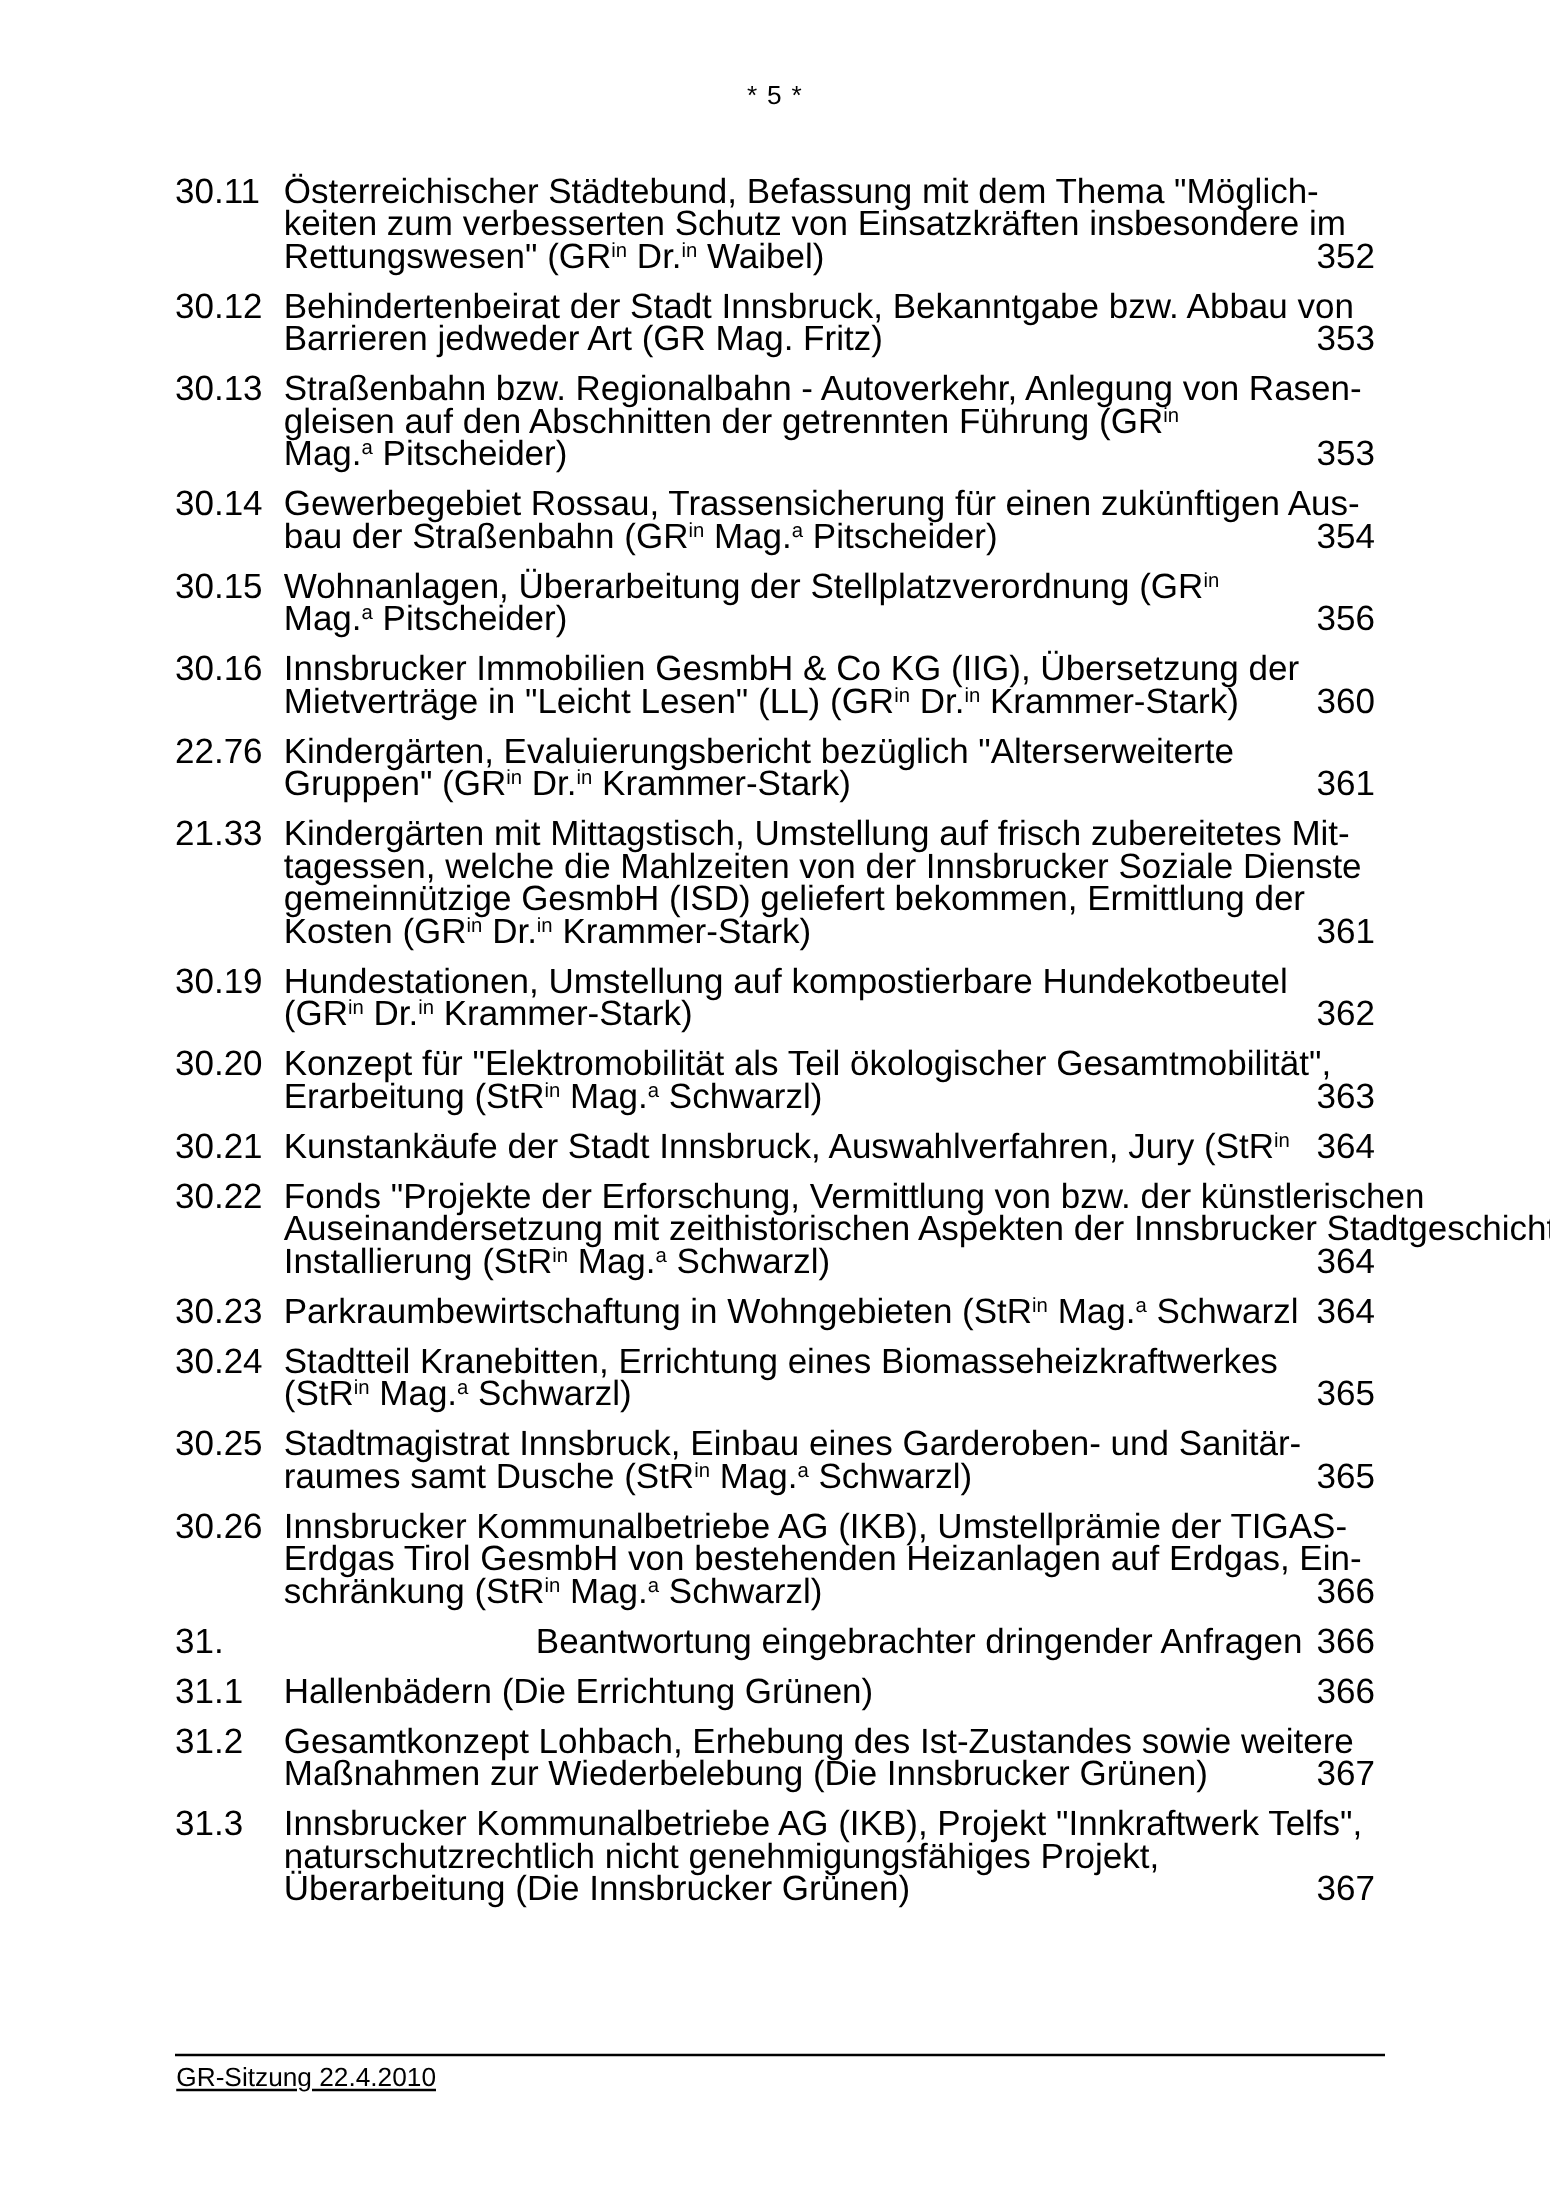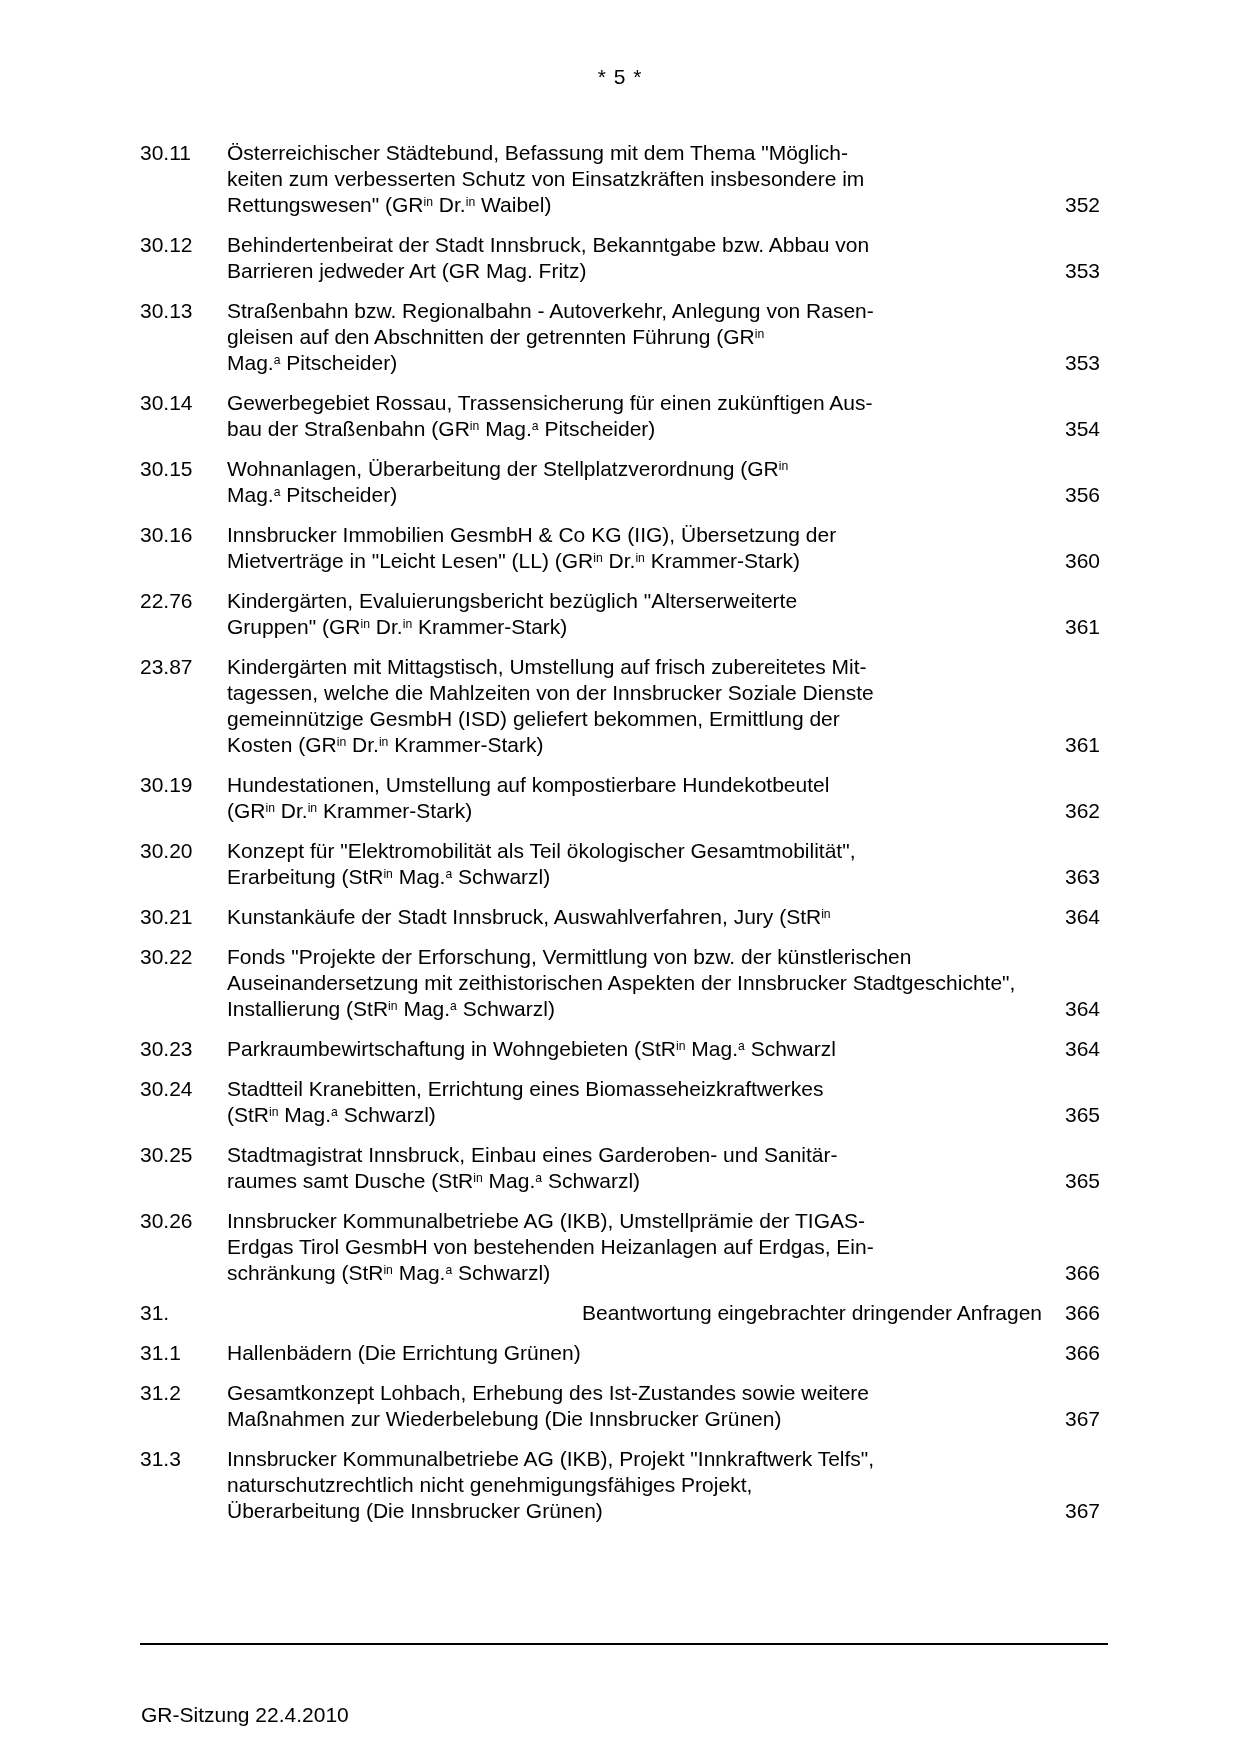--- a/index.html
+++ b/index.html
@@ -20,21 +20,21 @@
     text-align: center;
     font-size: 21px;
     line-height: 26px;
     letter-spacing: 1px;
   }
   .entries {
     position: absolute;
     top: 140px;
     left: 140px;
     width: 960px;
-    font-size: 21px;
+    font-size: 28px;
     line-height: 26px;
   }
   .entry {
     position: relative;
     padding-left: 87px;
     padding-right: 58px;
     margin-bottom: 14px;
   }
   .entry .num {
     position: absolute;
@@ -64,24 +64,25 @@
     position: absolute;
     left: 140px;
     top: 1643px;
     width: 968px;
     height: 0;
     border-top: 2px solid #000000;
   }
   .page-footer {
     position: absolute;
     left: 141px;
-    top: 1702px;
+    top: 1650px;
     font-size: 21px;
     line-height: 26px;
     white-space: nowrap;
+    text-decoration: underline;
   }
 </style>
 </head>
 <body>
 
 <div class="page-header">* 5 *</div>
 
 <div class="entries" id="entries">
     <div class="entry">
       <div class="num">30.11</div>
@@ -135,21 +136,21 @@
     </div>
     <div class="entry">
       <div class="num">22.76</div>
       <div class="txt">
         <div class="line">Kindergärten, Evaluierungsbericht bezüglich "Alterserweiterte</div>
         <div class="line">Gruppen" (GR<sup>in</sup> Dr.<sup>in</sup> Krammer-Stark)</div>
       </div>
       <div class="pg">361</div>
     </div>
     <div class="entry">
-      <div class="num">23.87</div>
+      <div class="num">21.33</div>
       <div class="txt">
         <div class="line">Kindergärten mit Mittagstisch, Umstellung auf frisch zubereitetes Mit-</div>
         <div class="line">tagessen, welche die Mahlzeiten von der Innsbrucker Soziale Dienste</div>
         <div class="line">gemeinnützige GesmbH (ISD) geliefert bekommen, Ermittlung der</div>
         <div class="line">Kosten (GR<sup>in</sup> Dr.<sup>in</sup> Krammer-Stark)</div>
       </div>
       <div class="pg">361</div>
     </div>
     <div class="entry">
       <div class="num">30.19</div>

